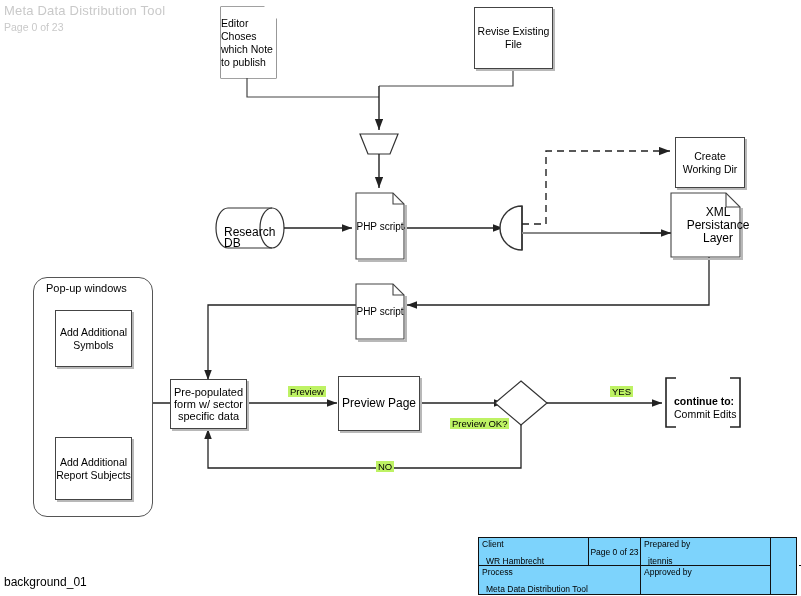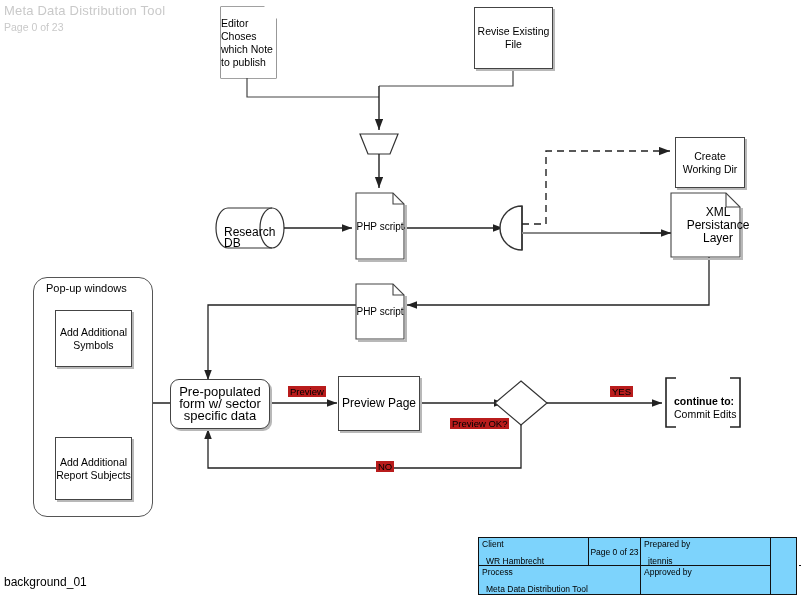--- a/index.html
+++ b/index.html
@@ -102,21 +102,21 @@
     font-size: 10.5px;
     line-height: 13px;
     white-space: nowrap;
   }
   .bold { font-weight: bold; margin-top: 13px; }
 
   
   .edge-label {
     position: absolute;
     font-size: 9.5px;
-    background: #b91c1c;
+    background: #bef264;
     padding: 0 2px;
     white-space: nowrap;
   }
 
   
   #titleblock {
     left: 478px; top: 537px;
     width: 319px; height: 58px;
     border: 1px solid #111;
     box-sizing: border-box;
@@ -322,21 +322,21 @@
 <div class="abs" id="popup-group-label">Pop-up windows</div>
 
 <div class="abs node" style="left:55px; top:310px; width:77px; height:57px;">
   <span>Add Additional Symbols</span>
 </div>
 
 <div class="abs node" style="left:55px; top:437px; width:77px; height:63px;">
   <span>Add Additional Report Subjects</span>
 </div>
 
-<div class="abs node" style="left:170px; top:379px; width:100px; height:50px; font-size:13px; line-height:12px;border-radius:9px;">
+<div class="abs node" style="left:170px; top:379px; width:77px; height:50px; font-size:11px; line-height:12px;">
   <span>Pre-populated form w/ sector specific data</span>
 </div>
 
 <div class="abs node" style="left:338px; top:376px; width:82px; height:55px; font-size:12px;">
   <span>Preview Page</span>
 </div>
 
 <div class="abs" id="bracket">
   <div class="btxt">
     <div class="bold">continue to:</div>

